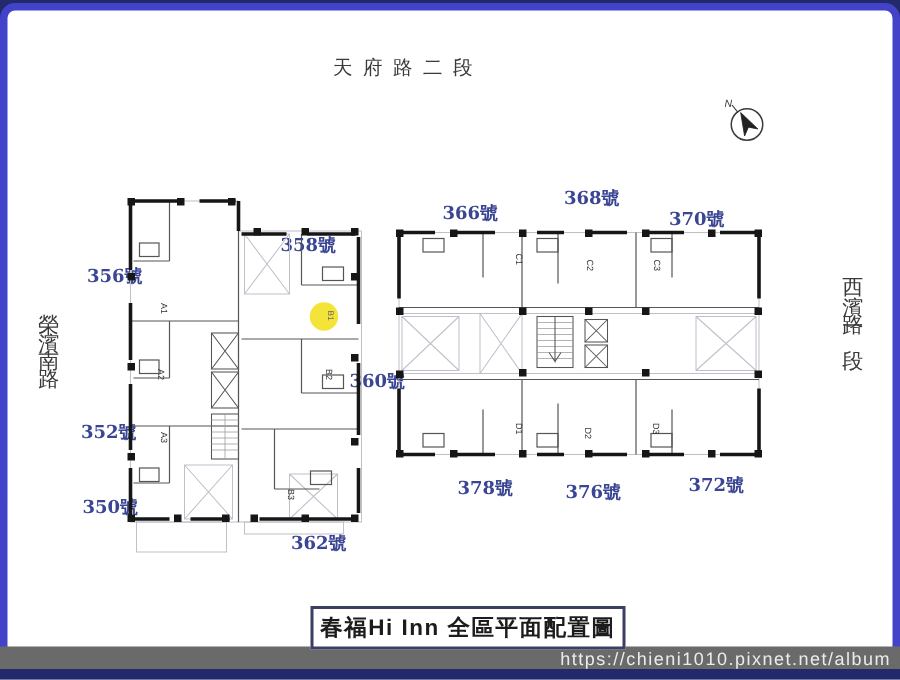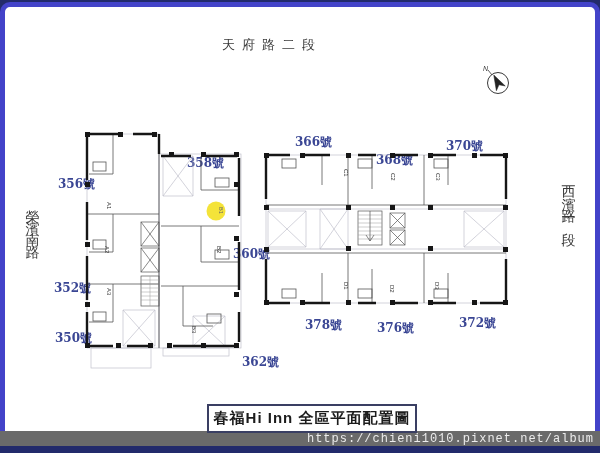--- a/index.html
+++ b/index.html
@@ -17,21 +17,21 @@
           font-size:12px; color:#3a4694; white-space:nowrap; }
   .bldg { position:absolute; }
   .compass { position:absolute; left:480px; top:62px; width:36px; height:38px; }
   .title-box { position:absolute; left:207px; top:404px; width:210px; height:29px;
                background:#ffffff; border:2px solid #3a3f63; display:flex;
                align-items:center; justify-content:center; font-size:15px;
                font-weight:bold; color:#1c1c1c; letter-spacing:1px; z-index:3; }
   .url-bar { position:absolute; left:0; bottom:7px; width:600px; height:15px;
              background:#6a6a6a; z-index:2; display:flex; align-items:center;
              justify-content:flex-end; padding-right:6px; }
-  .url-text { font-family:Liberation Mono, monospace; font-size:12px;
+  .url-text { font-family:Liberation Sans, sans-serif; font-size:12px;
               color:#ececec; letter-spacing:1px; }
   .navy-strip { position:absolute; left:0; bottom:0; width:600px; height:7px;
                 background:#222a6b; z-index:1; }
   svg text { font-family:"Liberation Sans", sans-serif; }
 </style>
 </head>
 <body>
 
 <div class="page">
   <div class="sheet"></div>
@@ -47,23 +47,23 @@
     </g>
     <line x1="8" y1="8" x2="12" y2="13" stroke="#3a3a3a" stroke-width="0.8"></line>
     <text x="3" y="9" font-size="7" font-style="italic" fill="#3a3a3a">N</text>
   </svg>
 
   <span class="hnum" style="left:58px;top:176px;">356號</span>
   <span class="hnum" style="left:54px;top:247px;margin-top:33px;">352號</span>
   <span class="hnum" style="left:55px;top:330px;">350號</span>
   <span class="hnum" style="left:187px;top:133px;margin-top:22px;">358號</span>
   <span class="hnum" style="left:233px;top:246px;">360號</span>
-  <span class="hnum" style="left:194px;top:354px;margin-left:48px;">362號</span>
+  <span class="hnum" style="left:194px;top:354px;">362號</span>
   <span class="hnum" style="left:295px;top:134px;">366號</span>
-  <span class="hnum" style="left:376px;top:152px;">368號</span>
+  <span class="hnum" style="left:376px;top:124px;">368號</span>
   <span class="hnum" style="left:446px;top:138px;">370號</span>
   <span class="hnum" style="left:293px;top:317px;margin-left:12px;">378號</span>
   <span class="hnum" style="left:377px;top:320px;">376號</span>
   <span class="hnum" style="left:459px;top:315px;">372號</span>
 
   <svg class="bldg" style="left:83px;top:126px;" width="164" height="250" viewBox="0 0 164 250">
 
     <g stroke="#c0c0cb" stroke-width="0.7" fill="none">
       <rect x="4" y="8" width="72" height="214"></rect>
       <rect x="76" y="28" width="82" height="194"></rect>

